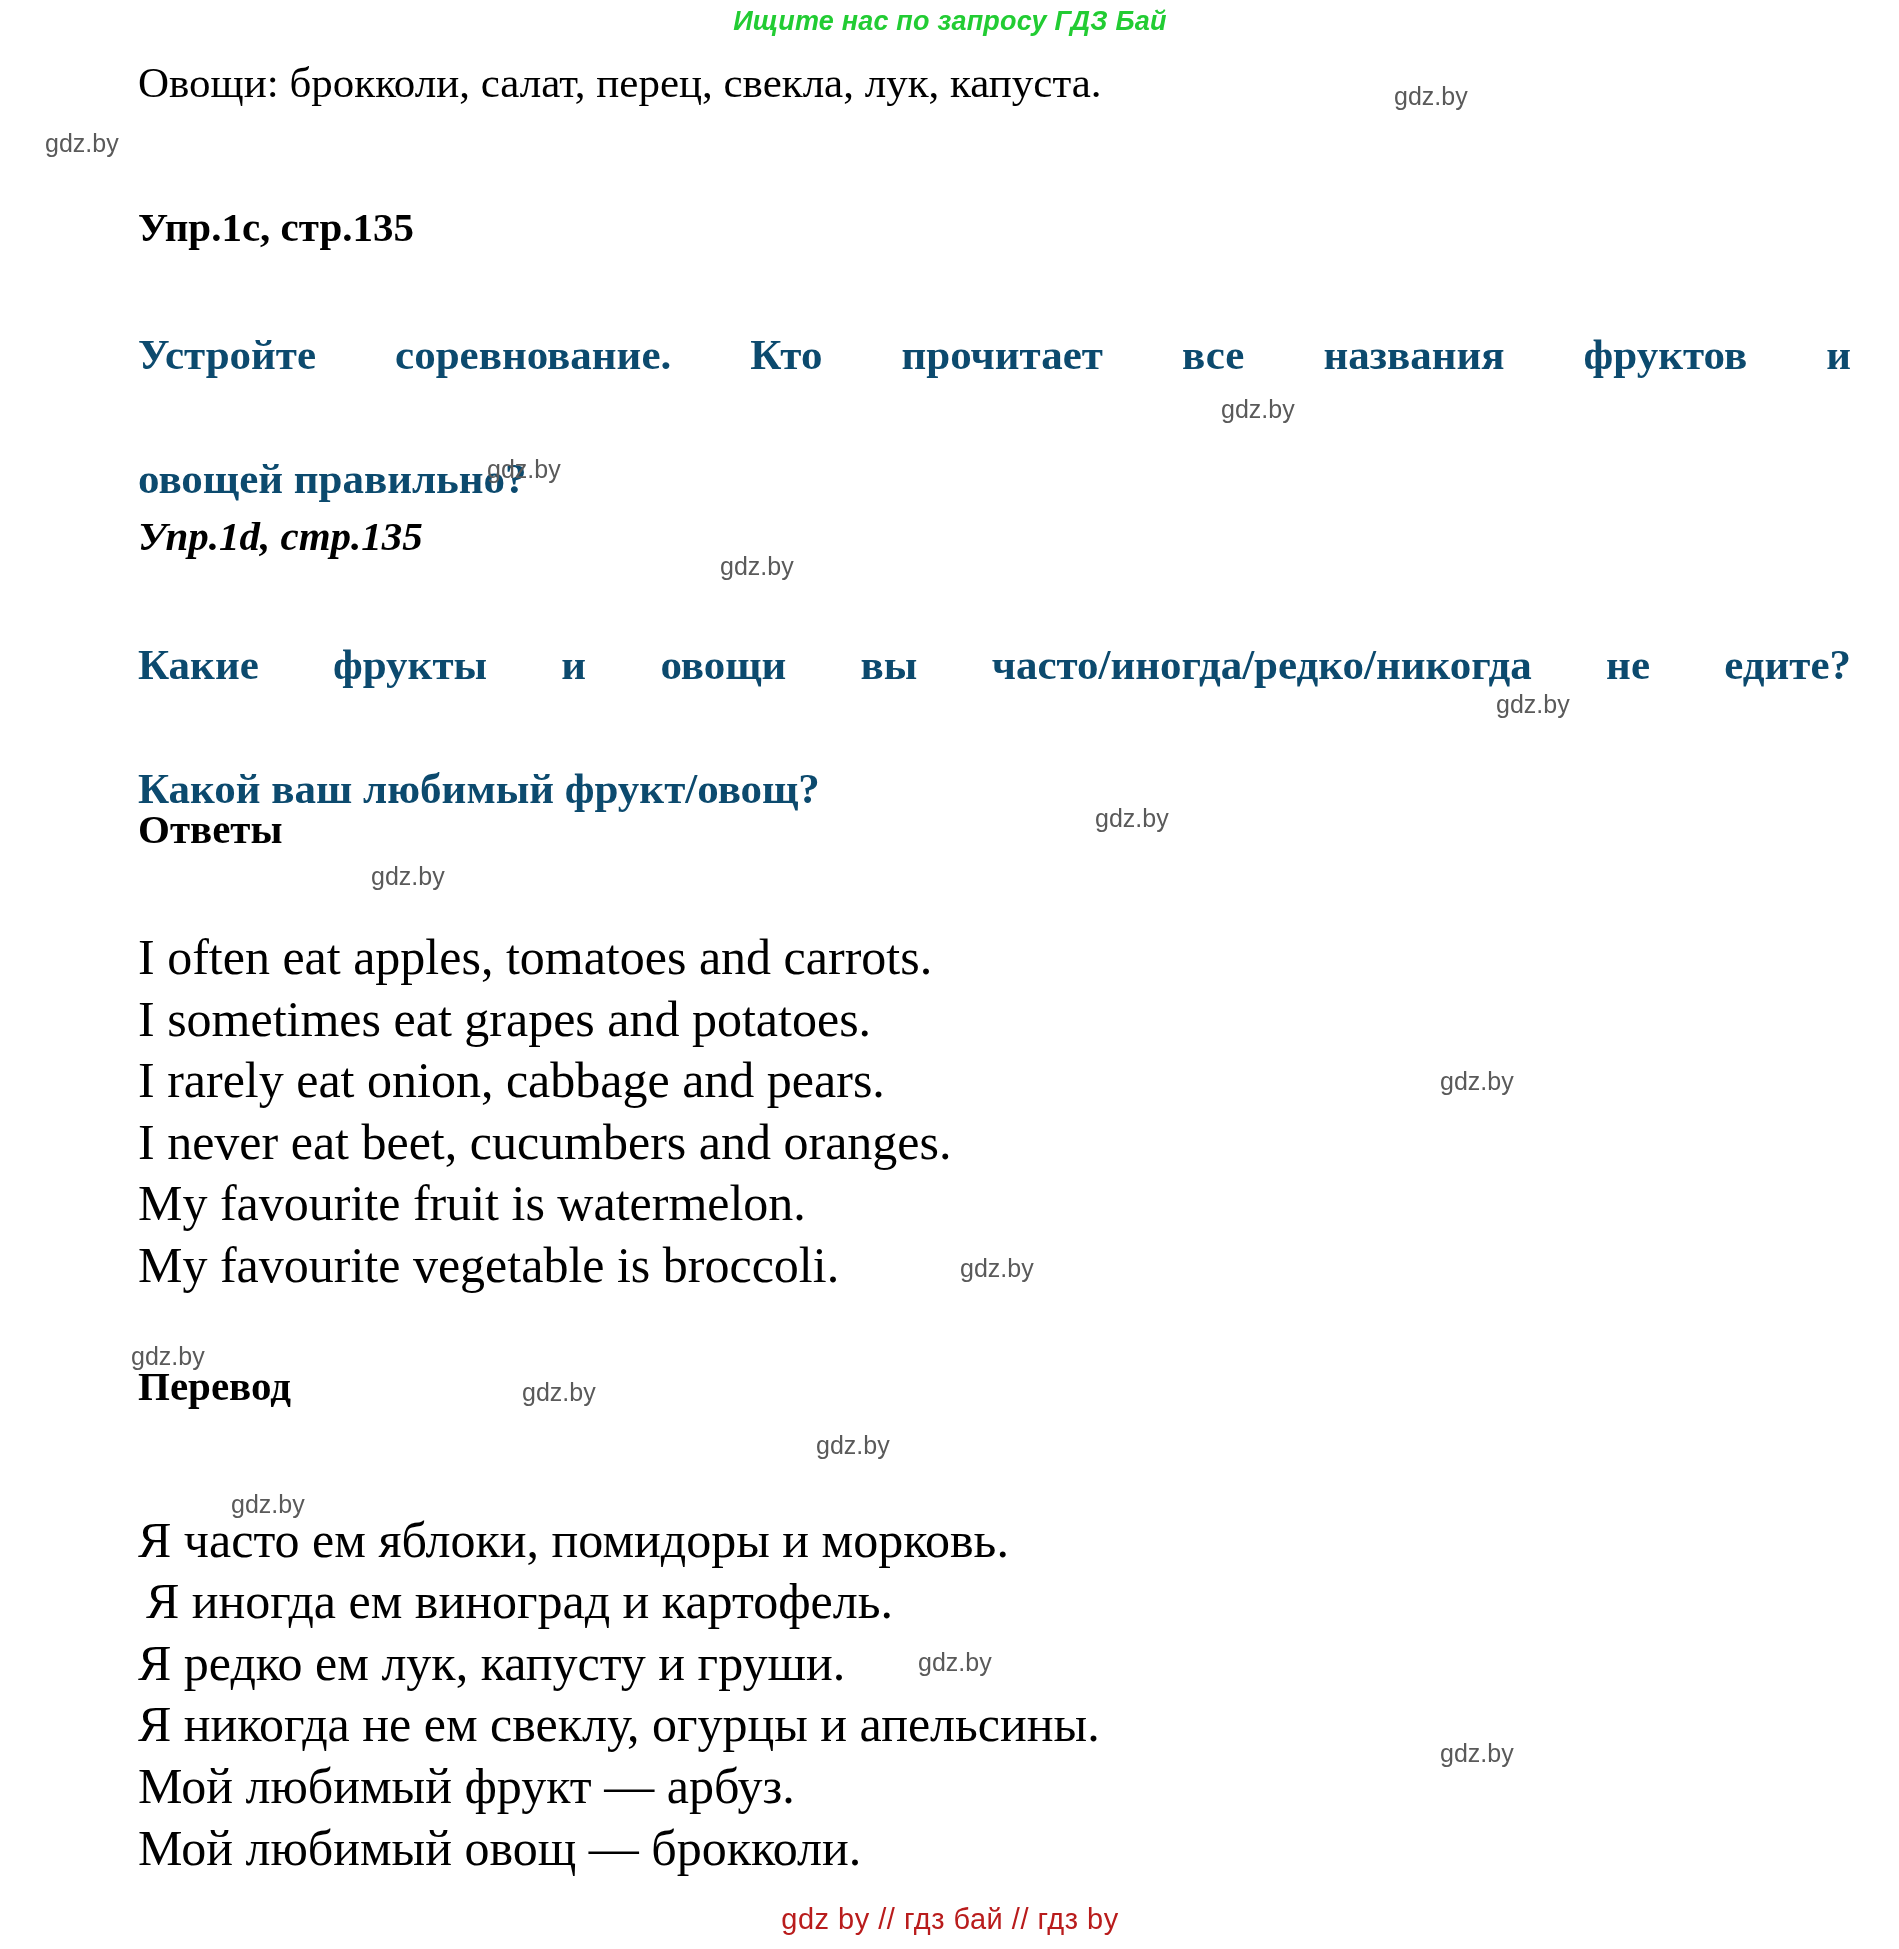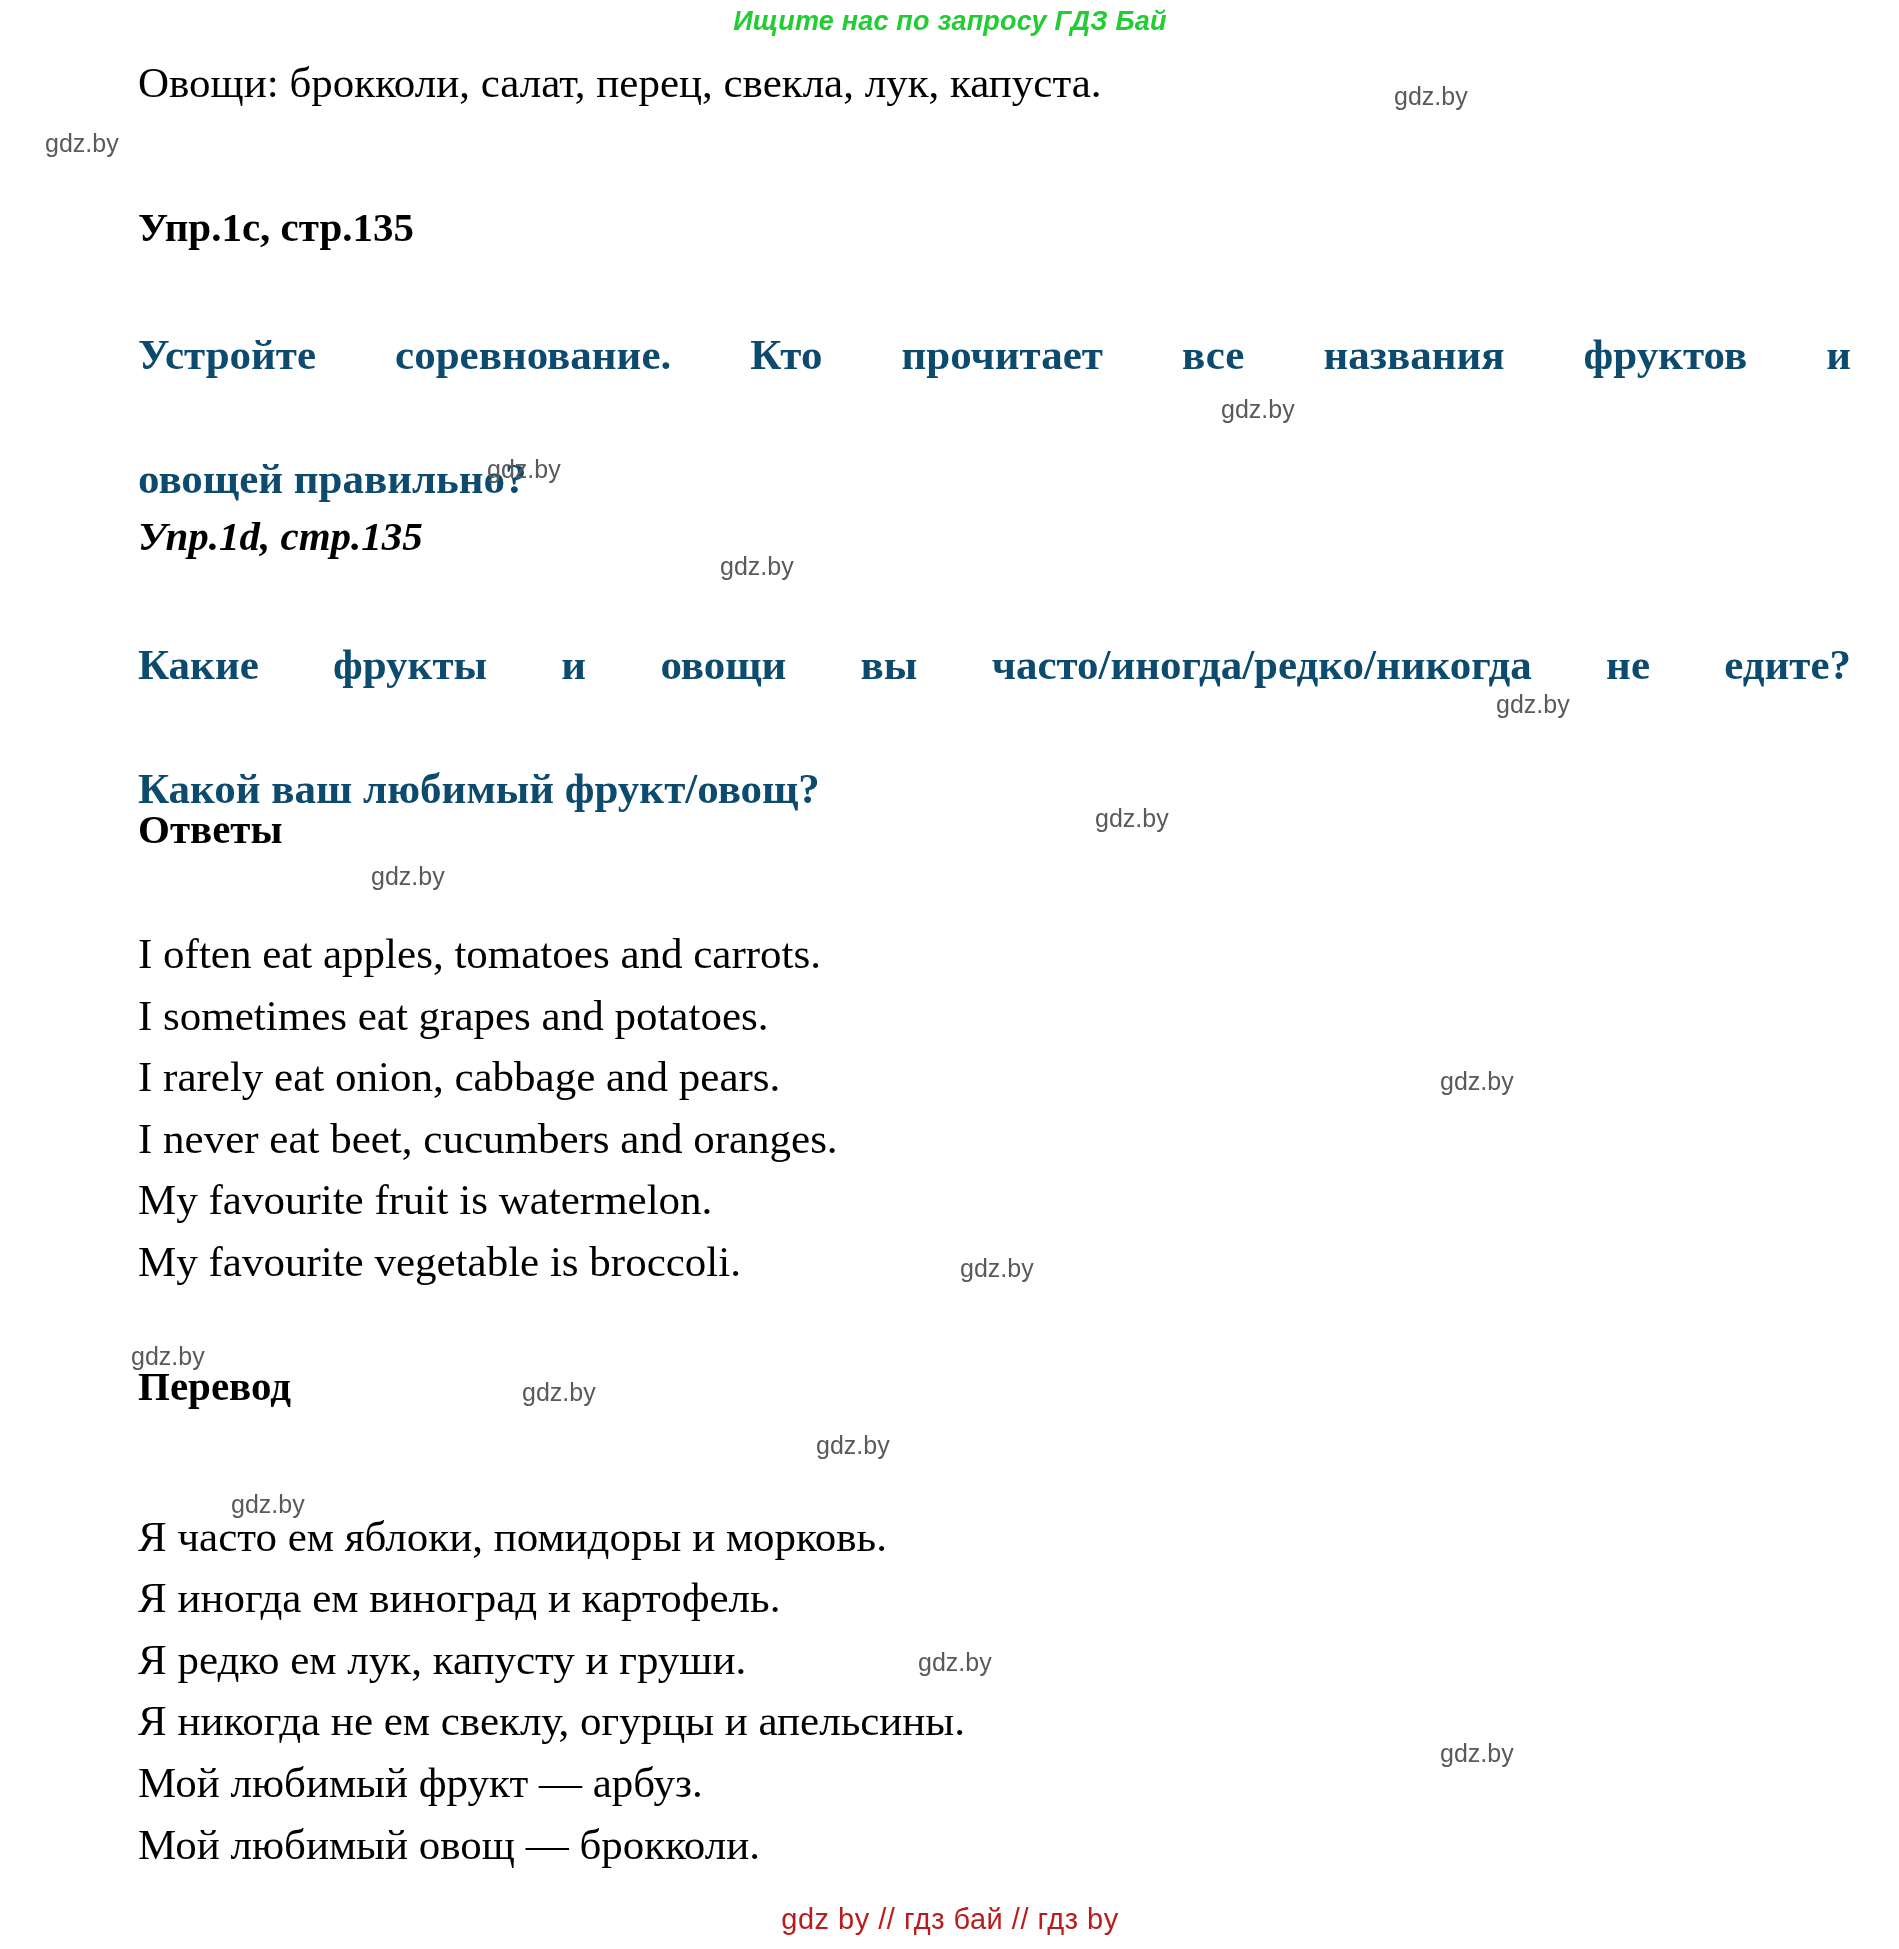--- a/index.html
+++ b/index.html
@@ -37,21 +37,21 @@
     top: 0;
     left: 0;
     width: 1900px;
     height: 1949px;
   }
 
   .line {
     position: absolute;
     white-space: nowrap;
     font-family: "Liberation Serif", serif;
-    font-size: 43px;
+    font-size: 50px;
     line-height: 1.0;
     color: #000;
   }
 
   .heading {
     font-weight: 700;
     font-size: 41px;
   }
 
   
@@ -128,21 +128,21 @@
   <div class="line" style="left:138px; top:932px;">I often eat apples, tomatoes and carrots.</div>
   <div class="line" style="left:138px; top:994px;">I sometimes eat grapes and potatoes.</div>
   <div class="line" style="left:138px; top:1055px;">I rarely eat onion, cabbage and pears.</div>
   <div class="line" style="left:138px; top:1117px;">I never eat beet, cucumbers and oranges.</div>
   <div class="line" style="left:138px; top:1178px;">My favourite fruit is watermelon.</div>
   <div class="line" style="left:138px; top:1240px;">My favourite vegetable is broccoli.</div>
 
   <div class="line heading" style="left:138px; top:1366px;">Перевод</div>
 
   <div class="line" style="left:138px; top:1515px;">Я часто ем яблоки, помидоры и морковь.</div>
-  <div class="line" style="left:138px; top:1576px;">Я иногда ем виноград и картофель.</div>
+  <div class="line" style="left:146px; top:1576px;">Я иногда ем виноград и картофель.</div>
   <div class="line" style="left:138px; top:1638px;">Я редко ем лук, капусту и груши.</div>
   <div class="line" style="left:138px; top:1699px;">Я никогда не ем свеклу, огурцы и апельсины.</div>
   <div class="line" style="left:138px; top:1761px;">Мой любимый фрукт — арбуз.</div>
   <div class="line" style="left:138px; top:1823px;">Мой любимый овощ — брокколи.</div>
 
   <div id="watermark-layer">
       <div class="wm" style="left: 1394px; top: 82px;">gdz.by</div>
       <div class="wm" style="left: 45px; top: 129px;">gdz.by</div>
       <div class="wm" style="left: 1221px; top: 395px;">gdz.by</div>
       <div class="wm" style="left: 487px; top: 455px;">gdz.by</div>

